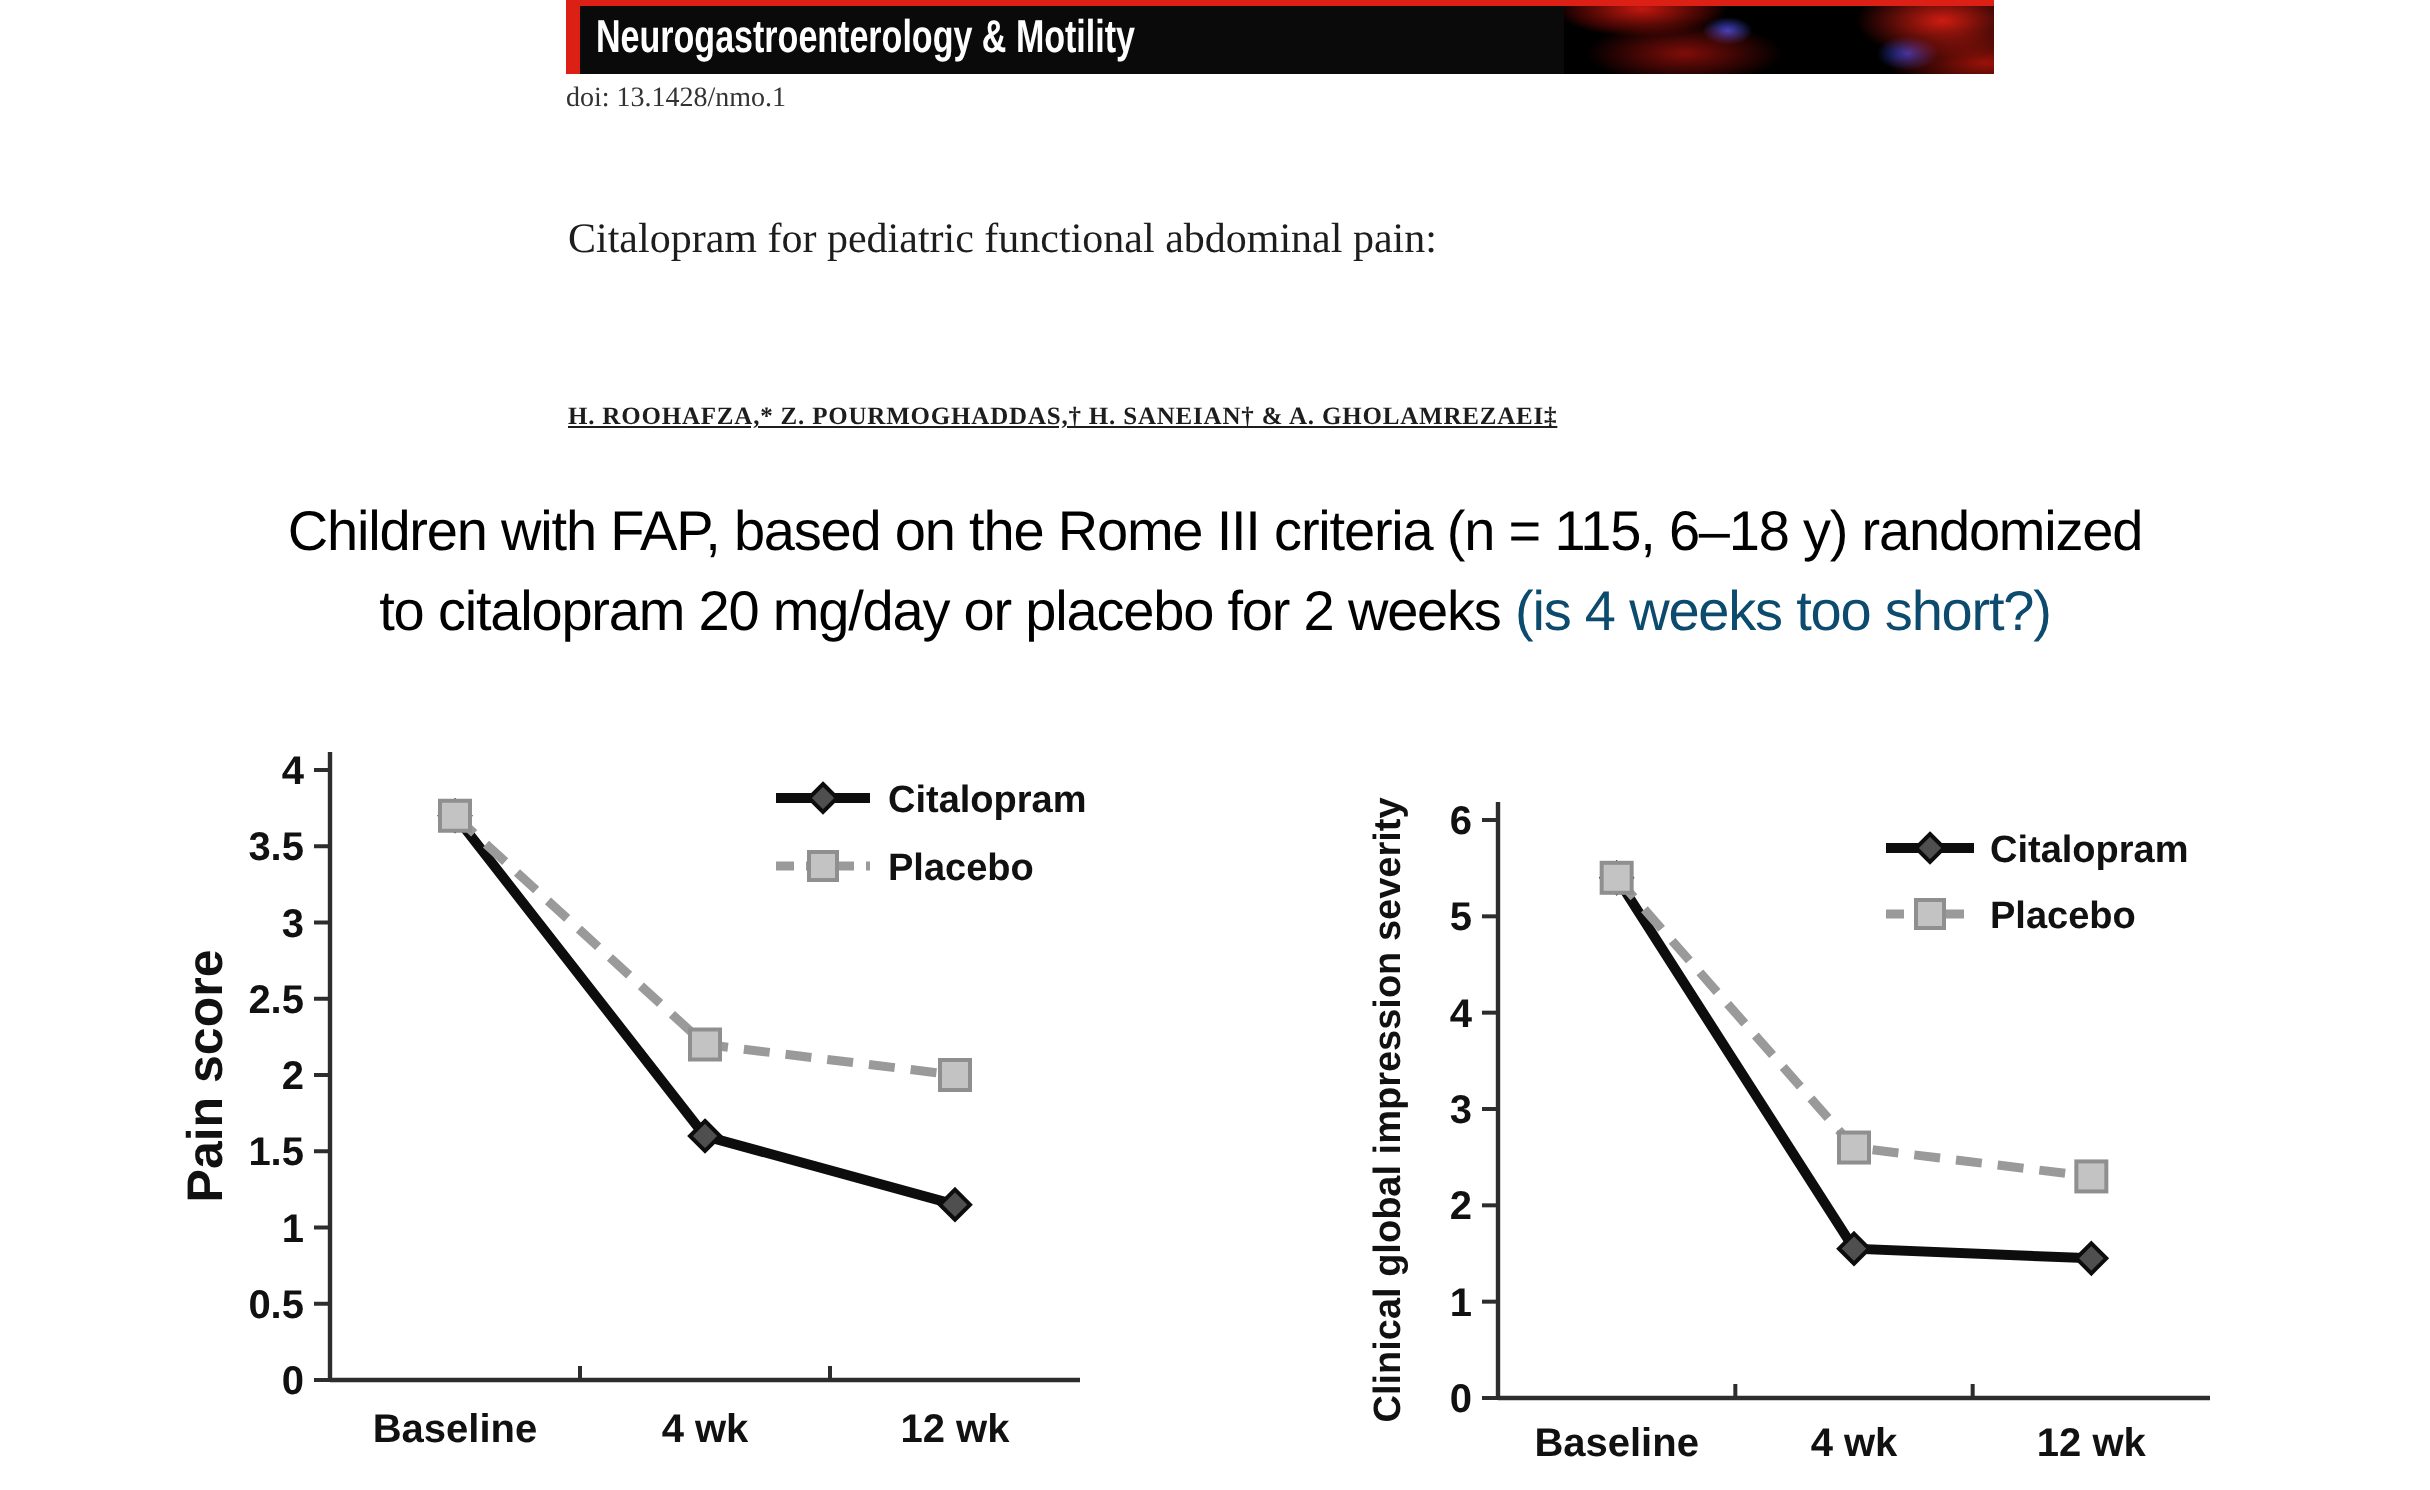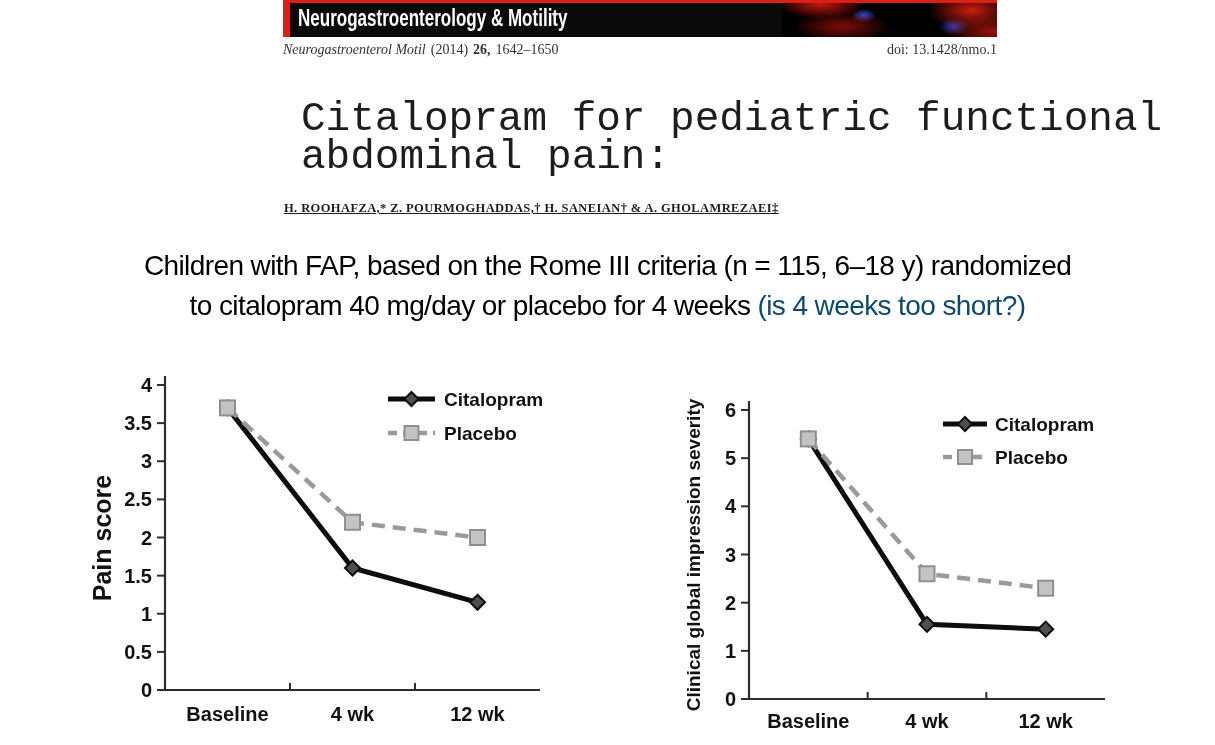--- a/index.html
+++ b/index.html
@@ -24,22 +24,22 @@
     white-space:nowrap;}
 
   
   .cite-row{position:absolute;left:283px;top:42px;width:714px;display:flex;
     justify-content:space-between;font-family:"Liberation Serif",serif;font-size:14px;color:#333;}
   .cite-left{display:flex;gap:5px;}
   .cite-journal{font-style:italic;}
   .cite-volume{font-weight:bold;}
 
   
-  .article-title{position:absolute;left:301px;top:100px;font-family:Liberation Mono, monospace;
-    font-size:41px;line-height:38px;color:#1d1d1d;}
+  .article-title{position:absolute;left:284px;top:100px;font-family:Liberation Serif, serif;
+    font-size:21px;line-height:38px;color:#1d1d1d;}
   .authors{position:absolute;left:284px;top:201px;font-family:"Liberation Serif",serif;
     font-size:12.5px;font-weight:600;letter-spacing:.4px;color:#1d1d1d;white-space:nowrap;text-decoration:underline;}
 
   
   .summary{position:absolute;left:0;top:246px;width:100%;text-align:center;
     font-weight:normal;font-size:28px;line-height:40px;letter-spacing:-.6px;color:#000;}
   .summary .red{color:#0c4a6e;}
 
   
   #chart1{position:absolute;left:88px;top:368px;}
@@ -51,38 +51,32 @@
 <div class="slide">
 
   <div class="banner">
     <div class="banner-art"></div>
     <div class="banner-top"></div>
     <div class="banner-left"></div>
     <div class="banner-title">Neurogastroenterology &amp; Motility</div>
   </div>
 
   <div class="cite-row">
-    <div class="cite-left">
-      <span class="cite-journal">Neurogastroenterol Motil</span>
-      <span class="cite-year">(2014)</span>
-      <span class="cite-volume">26,</span>
-      <span class="cite-pages">1642–1650</span>
-    </div>
     <div class="cite-doi">doi: 13.1428/nmo.1</div>
   </div>
 
   <div class="article-title">
     <div>Citalopram for pediatric functional abdominal pain:</div>
   </div>
 
   <div class="authors">H. ROOHAFZA,* Z. POURMOGHADDAS,† H. SANEIAN† &amp; A. GHOLAMREZAEI‡</div>
 
   <div class="summary">
     <div>Children with FAP, based on the Rome III criteria (n = 115, 6–18 y) randomized</div>
-    <div><span>to citalopram 40 mg/day or placebo for 4 weeks </span><span class="red">(is 4 weeks too short?)</span></div>
+    <div><span>to citalopram 20 mg/day or placebo for 2 weeks </span><span class="red">(is 4 weeks too short?)</span></div>
   </div>
 
   <svg id="chart1" width="472" height="377" viewBox="0 0 472 377">
       <line x1="77" y1="8" x2="77" y2="322" stroke="#2d2d2d" stroke-width="2.2"></line>
       <line x1="77" y1="322" x2="452" y2="322" stroke="#2d2d2d" stroke-width="2.2"></line>
       <line x1="69" y1="322" x2="77" y2="322" stroke="#2d2d2d" stroke-width="2"></line>
       <text x="64" y="329" font-family="&quot;Liberation Sans&quot;,sans-serif" font-weight="bold" font-size="20" fill="#111" text-anchor="end">0</text>
       <line x1="69" y1="283.875" x2="77" y2="283.875" stroke="#2d2d2d" stroke-width="2"></line>
       <text x="64" y="290.875" font-family="&quot;Liberation Sans&quot;,sans-serif" font-weight="bold" font-size="20" fill="#111" text-anchor="end">0.5</text>
       <line x1="69" y1="245.75" x2="77" y2="245.75" stroke="#2d2d2d" stroke-width="2"></line>

